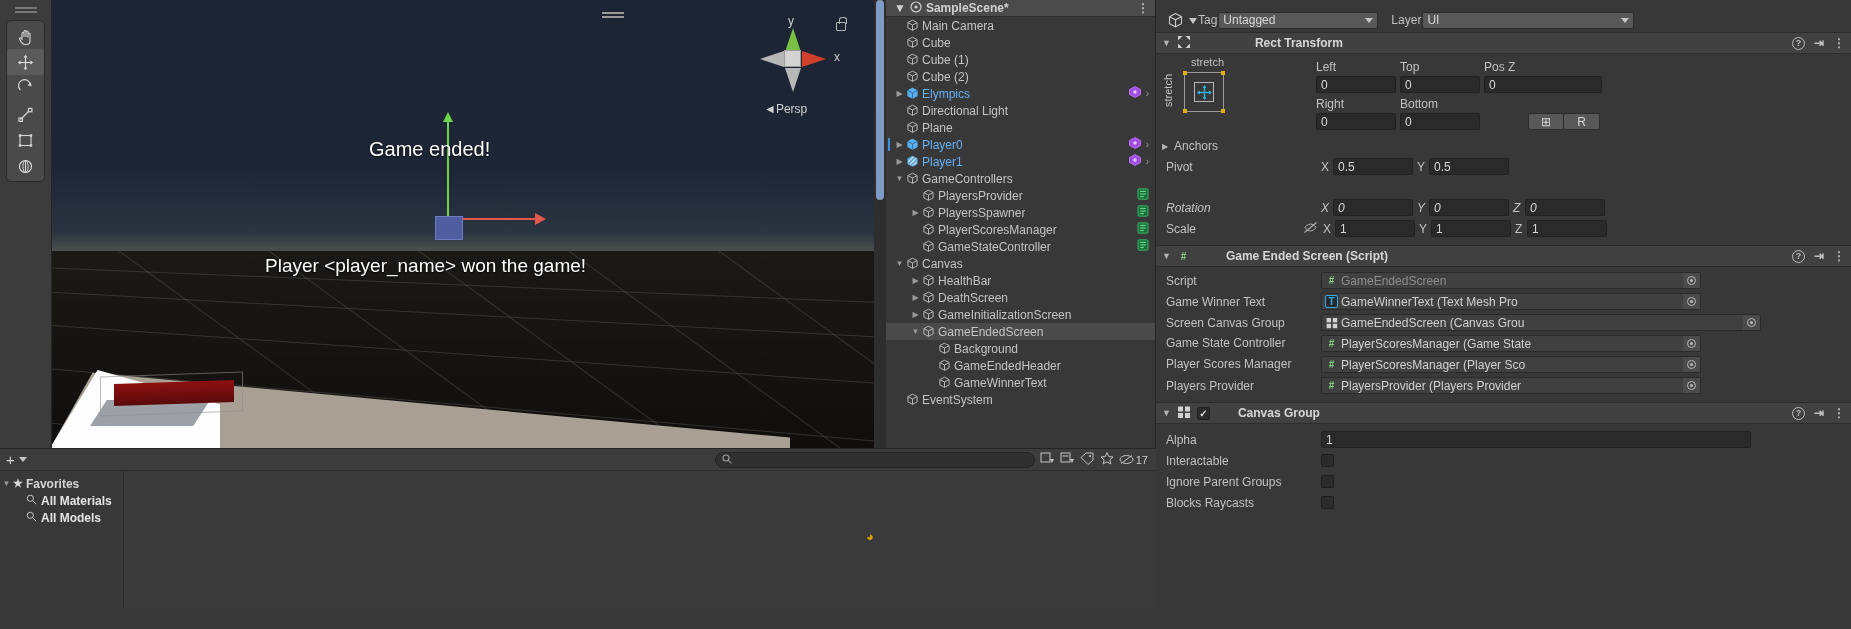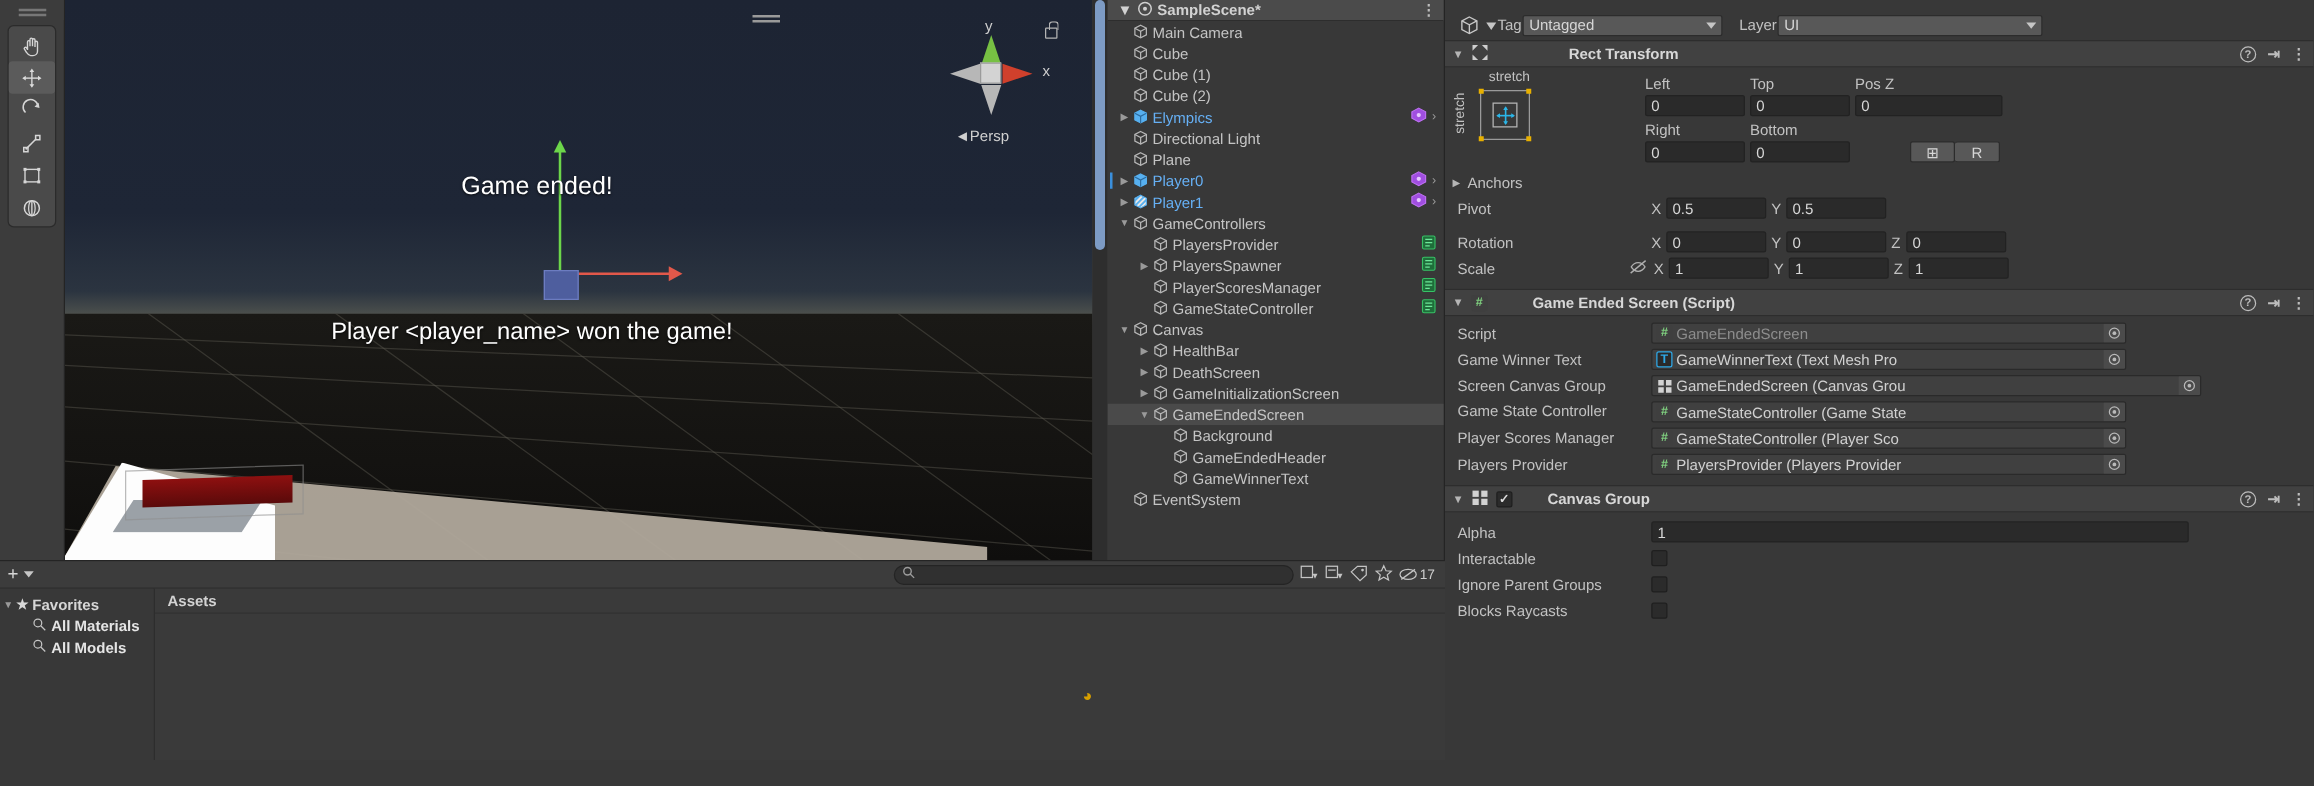--- a/index.html
+++ b/index.html
@@ -799,21 +799,21 @@
       </div>
 
       <div class="row">
         <span class="name">Pivot</span>
         <span class="lbl-sm" style="width:12px;">X</span>
         <div class="fld" style="width:80px;">0.5</div>
         <span class="lbl-sm" style="width:12px;margin-left:4px;">Y</span>
         <div class="fld" style="width:80px;">0.5</div>
       </div>
 
-      <div class="row" style="margin-top:6px;">
+      <div class="row" style="margin-top:20px;font-style:italic;">
         <span class="name">Rotation</span>
         <span class="lbl-sm" style="width:12px;">X</span>
         <div class="fld" style="width:80px;">0</div>
         <span class="lbl-sm" style="width:12px;margin-left:4px;">Y</span>
         <div class="fld" style="width:80px;">0</div>
         <span class="lbl-sm" style="width:12px;margin-left:4px;">Z</span>
         <div class="fld" style="width:80px;">0</div>
       </div>
 
       <div class="row">
@@ -880,31 +880,31 @@
             <span>GameEndedScreen (Canvas Grou</span>
             <span class="tail">
               <span class="dot"></span>
             </span>
           </div>
         </div>
         <div class="row">
           <span class="name" style="line-height:11px;white-space:normal;">Game State Controller</span>
           <div class="objfld" style="width:380px;">
             <span class="badge cs">#</span>
-            <span>GameStateController (Game State</span>
+            <span>PlayerScoresManager (Game State</span>
             <span class="tail">
               <span class="dot"></span>
             </span>
           </div>
         </div>
         <div class="row">
           <span class="name" style="line-height:11px;white-space:normal;">Player Scores Manager</span>
           <div class="objfld" style="width:380px;">
             <span class="badge cs">#</span>
-            <span>GameStateController (Player Sco</span>
+            <span>PlayerScoresManager (Player Sco</span>
             <span class="tail">
               <span class="dot"></span>
             </span>
           </div>
         </div>
         <div class="row">
           <span class="name">Players Provider</span>
           <div class="objfld" style="width:380px;">
             <span class="badge cs">#</span>
             <span>PlayersProvider (Players Provider</span>
@@ -1022,21 +1022,20 @@
               <span style="width:26px;flex:0 0 26px;"></span>
               <span style="margin-right:4px;"><svg width="11" height="11" viewBox="0 0 11 11">
                   <circle cx="4.3" cy="4.3" r="3.1" fill="none" stroke="#c4c4c4" stroke-width="1"></circle>
                   <line x1="6.6" y1="6.6" x2="10.2" y2="10.2" stroke="#c4c4c4" stroke-width="1"></line>
                 </svg></span>
               <span>All Models</span>
             </div>
           </div>
       </div>
       <div class="rightcol">
-        <div class="assets-hdr">Assets</div>
         <div class="asset-area">
           <div class="spinner">◕</div>
         </div>
       </div>
     </div>
   </div>
 
 </div>
 
 </body></html>

